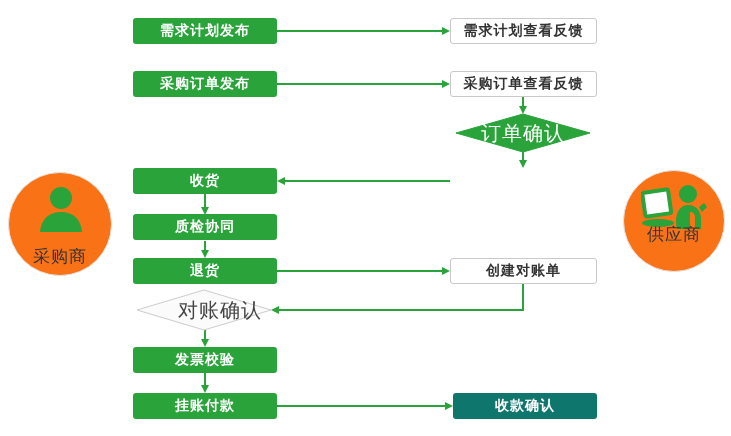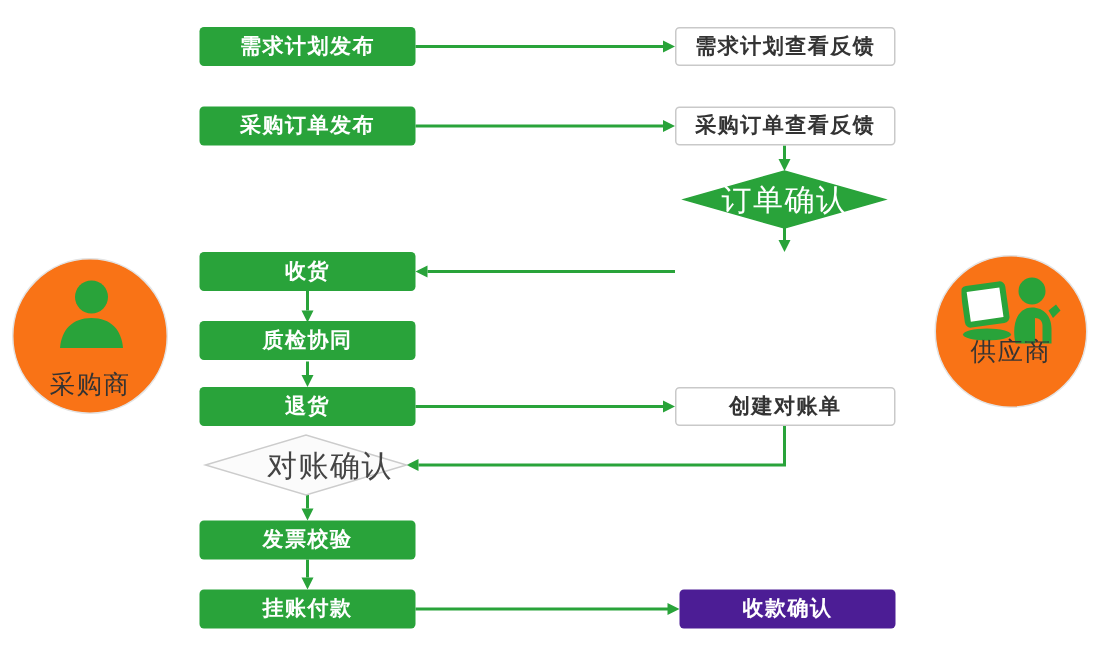--- a/index.html
+++ b/index.html
@@ -14,21 +14,21 @@
   }
   .green-box{
     background:#29a33a;color:#ffffff;border-radius:3px;
     width:144px;height:26px;left:133px;
   }
   .white-box{
     background:#ffffff;color:#333333;border:1px solid #c9c9c9;border-radius:3px;
     width:147px;height:26px;left:450px;
   }
   .red-box{
-    background:#4c1d95;color:#ffffff;border-radius:3px;
+    background:#0f766e;color:#ffffff;border-radius:3px;
     width:144px;height:26px;left:453px;
   }
   .diamond-label{
     position:absolute;width:134px;height:26px;display:flex;align-items:center;justify-content:center;
     font-size:20px;letter-spacing:1px;
   }
   .diamond-label.green-dia{color:#ffffff;}
   .diamond-label.gray-dia{color:#444444;}
   .actor{
     position:absolute;border-radius:50%;background:#f97316;border:1px solid #e3e3e3;

